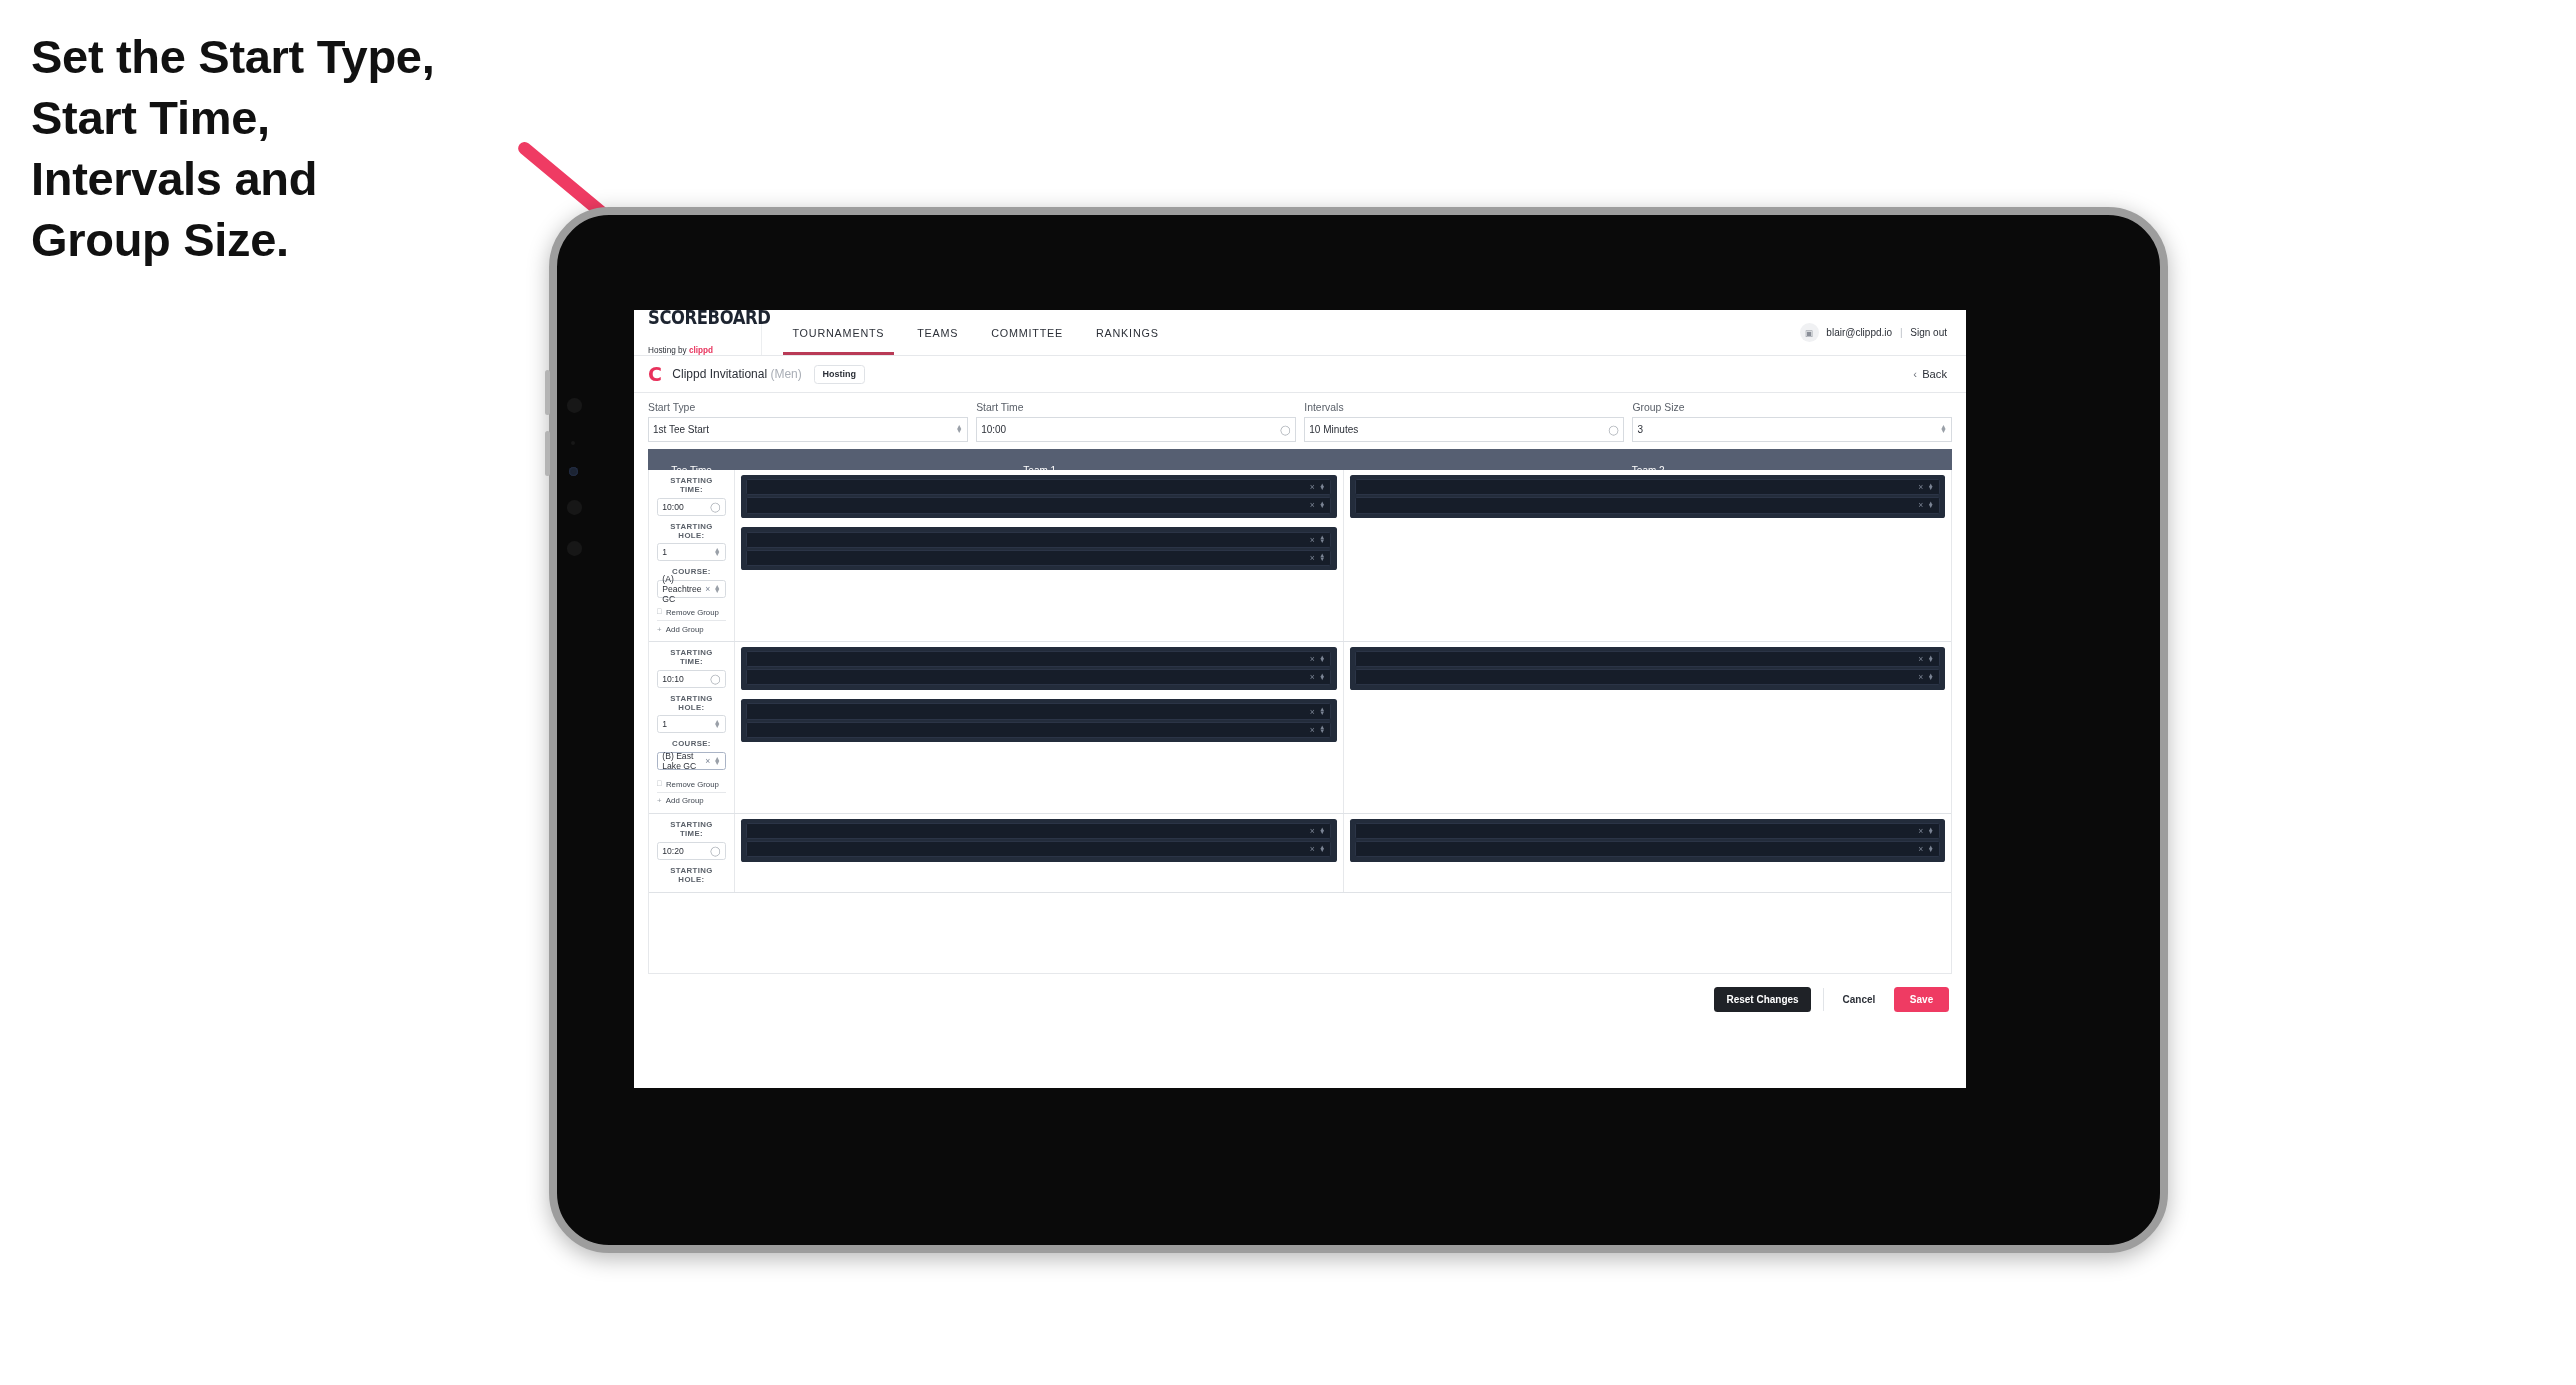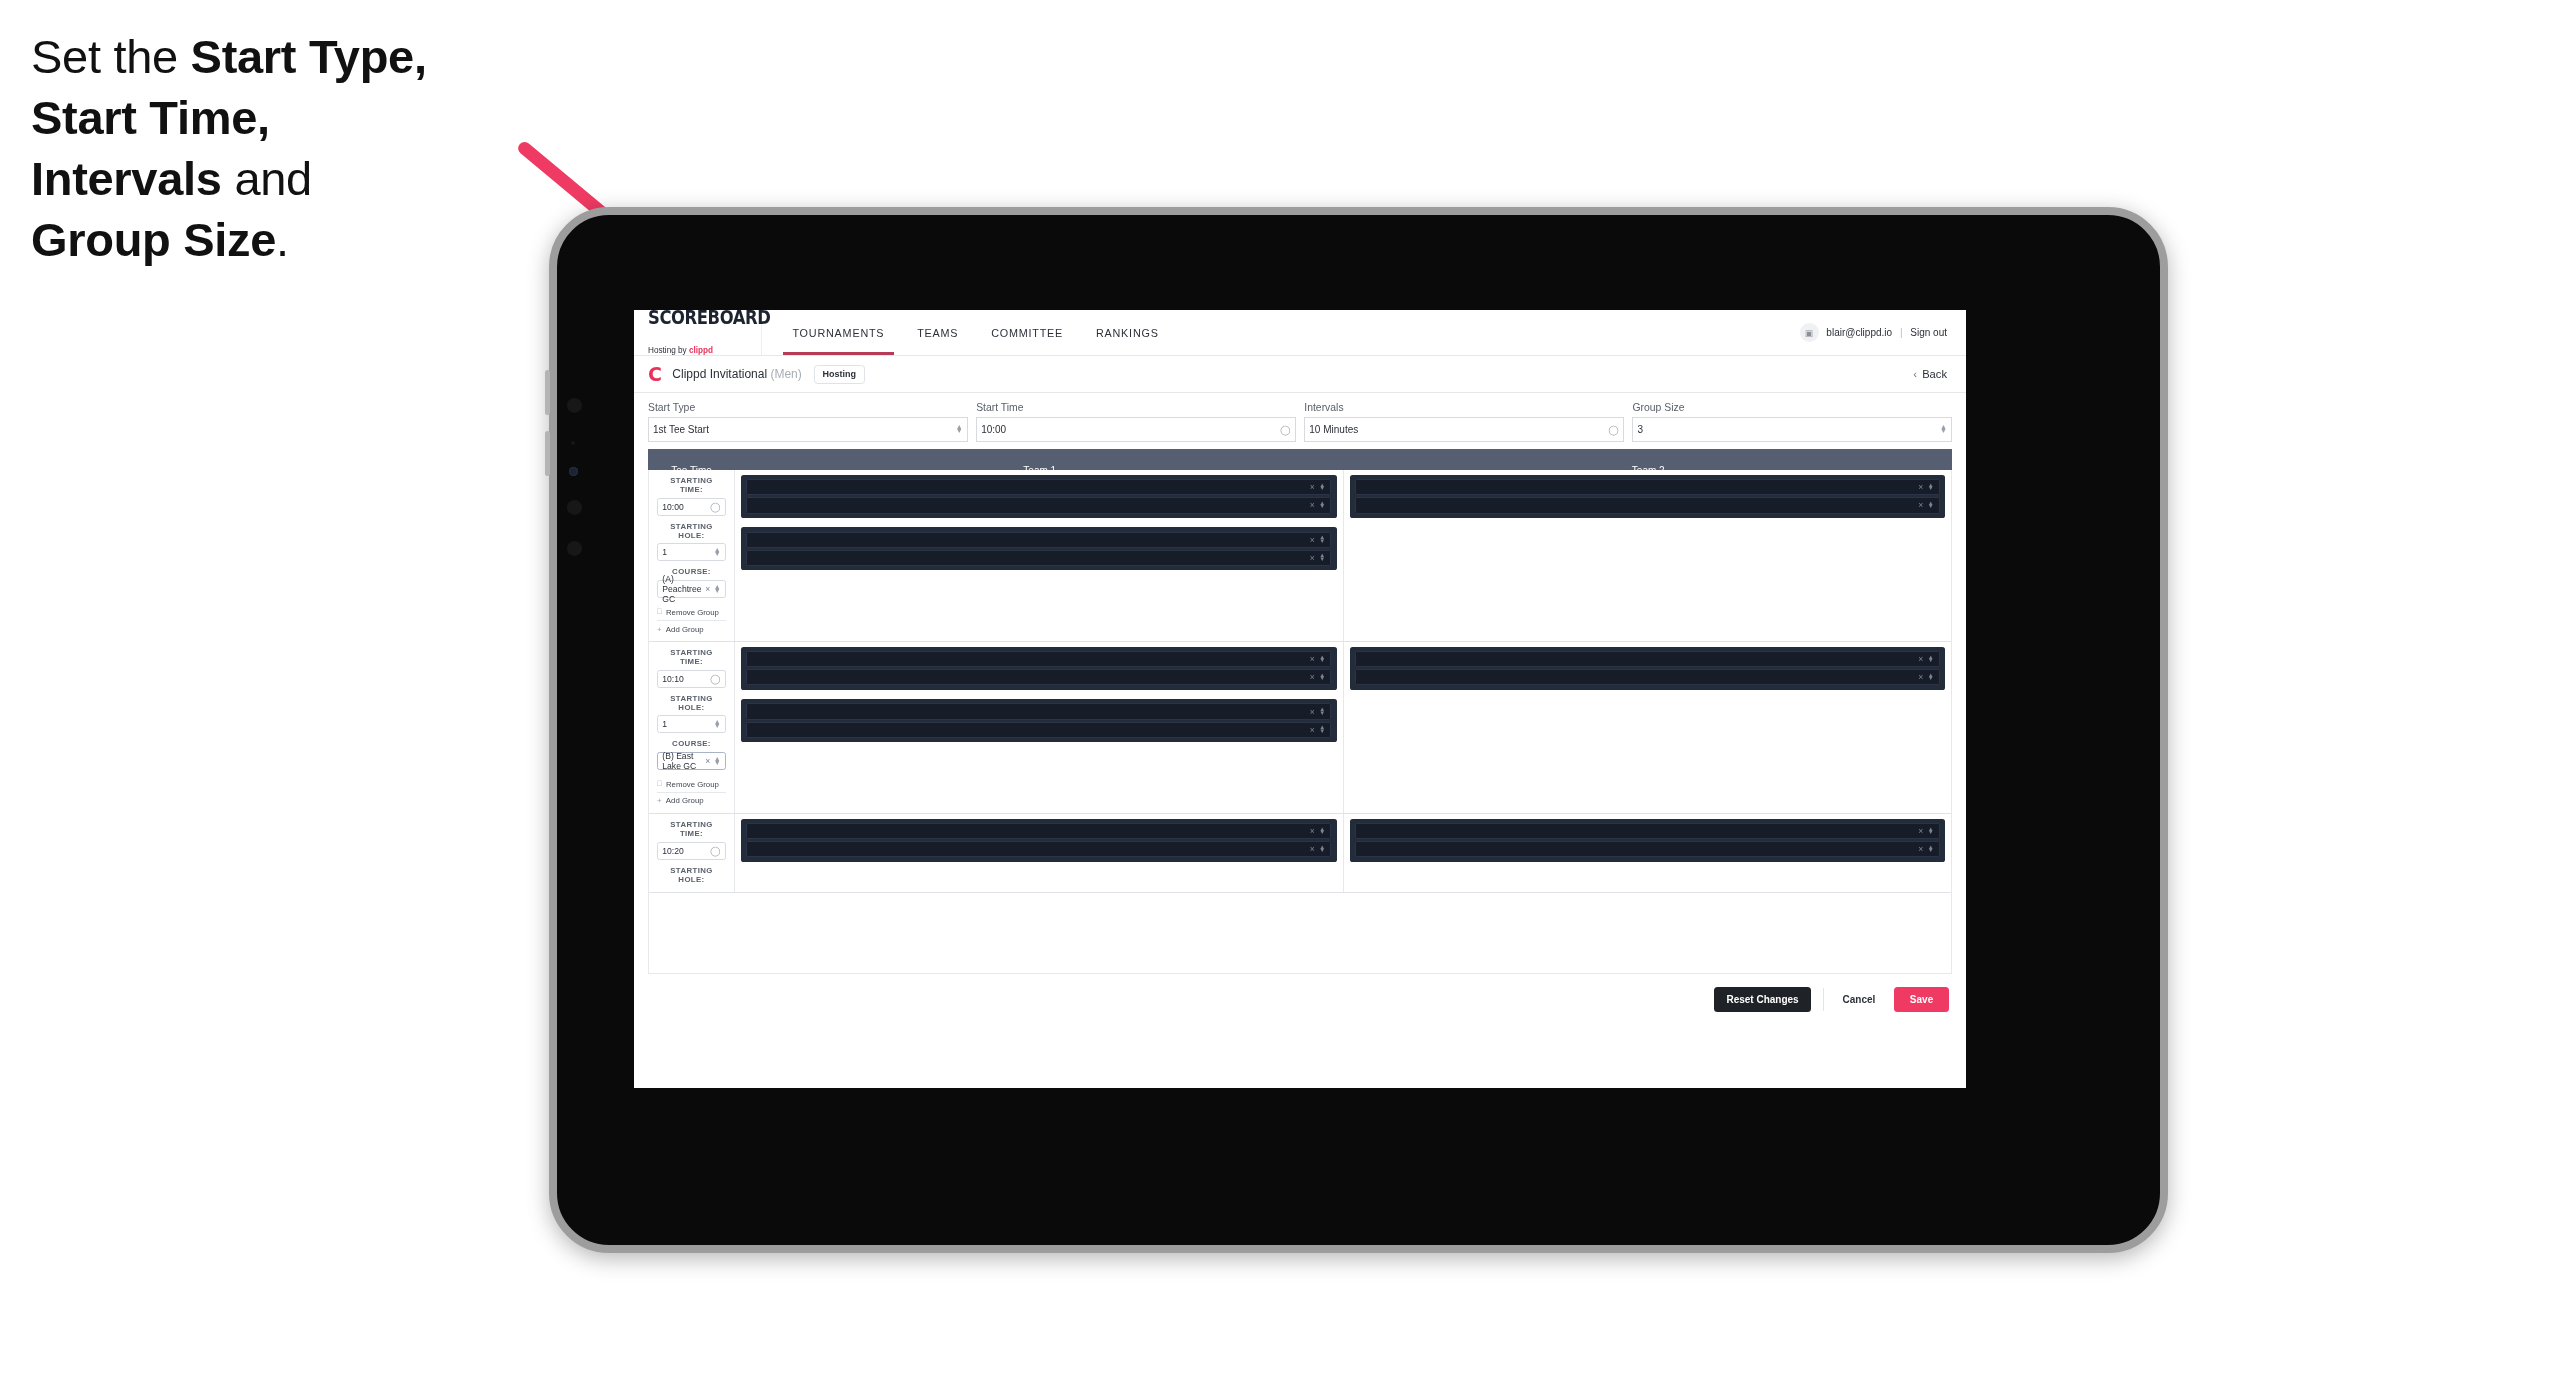--- a/index.html
+++ b/index.html
@@ -11,21 +11,21 @@
     position:relative;
   }
 
   
   #caption{
     position:absolute; left:31px; top:26px; width:552px;
     font-size:47px; line-height:1.30; color:#111111;
     letter-spacing:-0.3px;
   }
   #caption .b{font-weight:bold;}
-  #caption .n{font-weight:normal;}
+  #caption .n{font-weight:bold;}
 
   
   #arrow{position:absolute; left:509px; top:138px; width:380px; height:328px; pointer-events:none;}
 
   
   #tablet{
     position:absolute; left:549px; top:207px;
     width:1619px; height:1046px;
     background:#0a0a0a;
     border:8.6px solid #9d9d9d;

